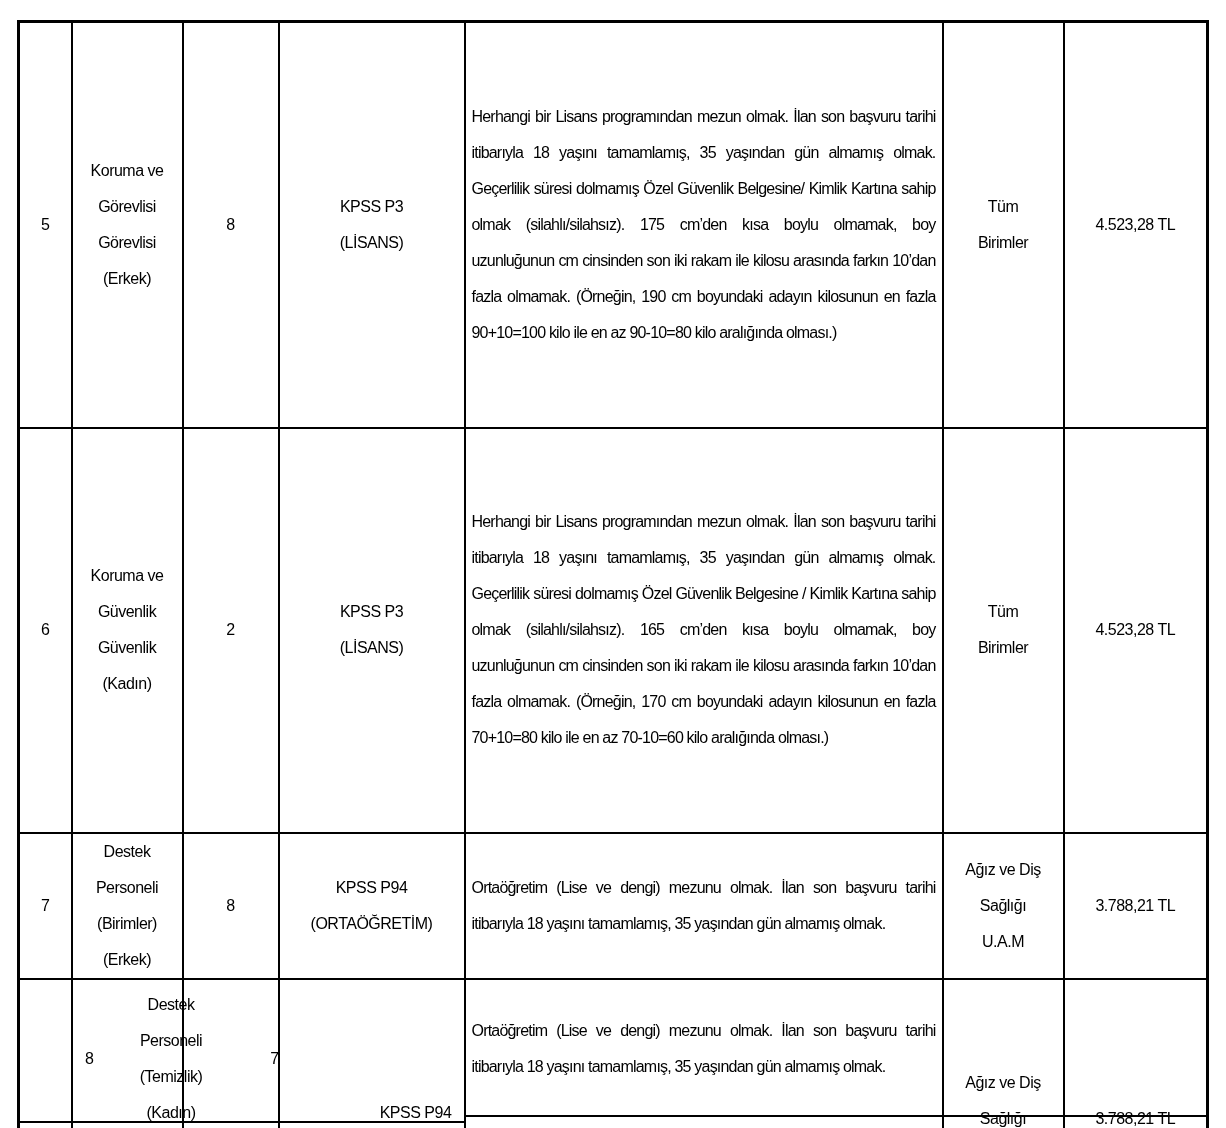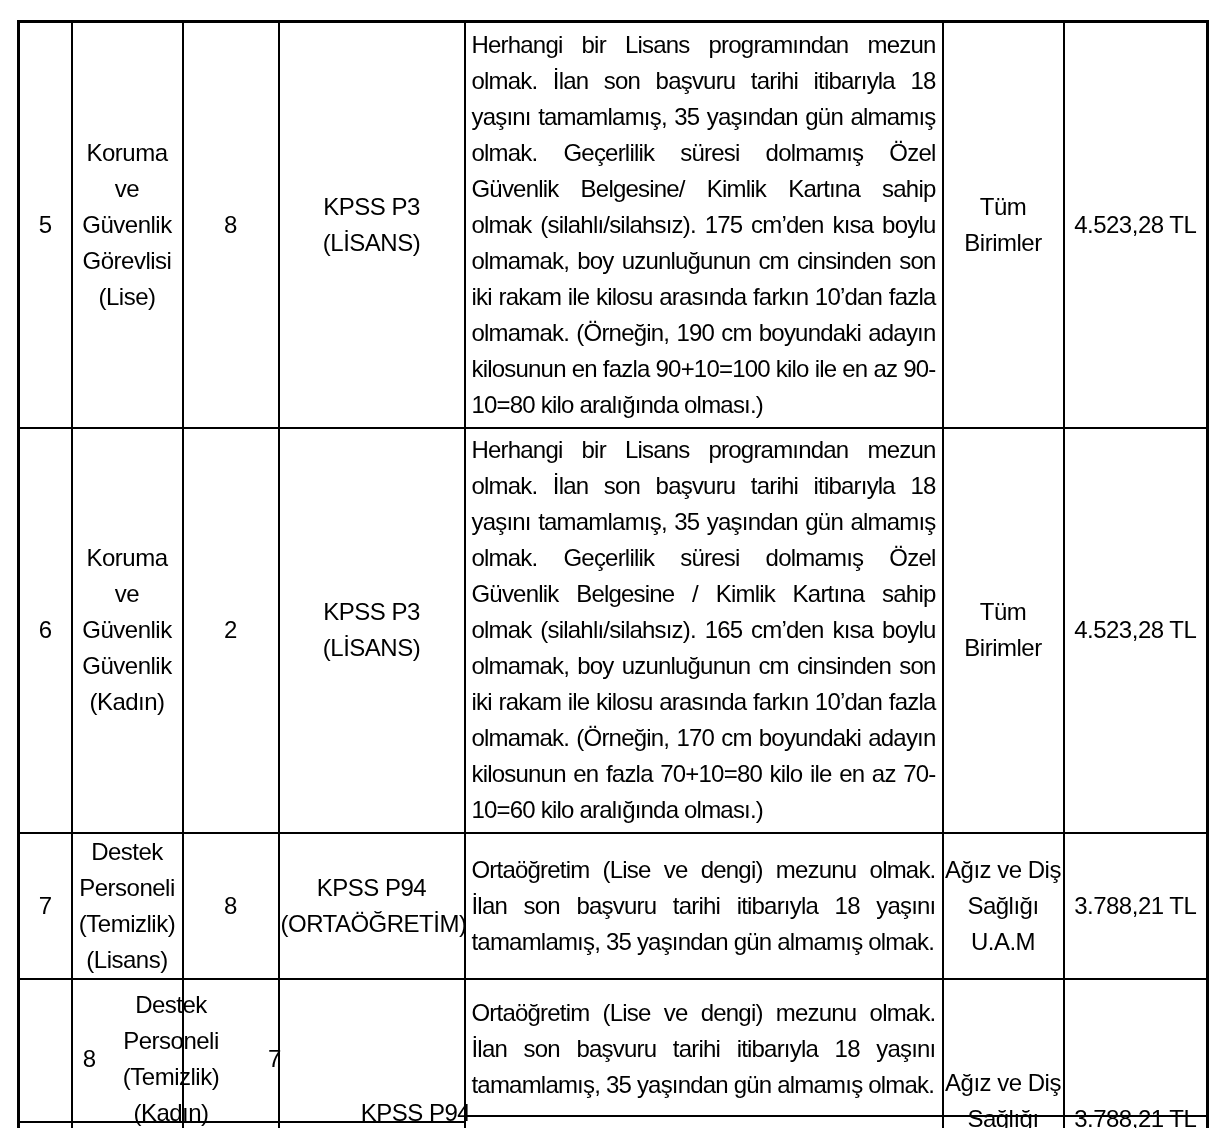--- a/index.html
+++ b/index.html
@@ -14,21 +14,21 @@
   }
   table.jobs {
     border-collapse: collapse;
     table-layout: fixed;
     width: 1189px;
     margin: 20px 0 0 17px;
     border: 3px solid #000;
   }
   td {
     border: 2px solid #000;
-    font-size: 24px;
+    font-size: 16px;
     line-height: 36px;
     letter-spacing: -0.5px;
     vertical-align: middle;
     text-align: center;
     padding: 0 1px;
     overflow: visible;
   }
   tr.r5 { height: 406px; }
   tr.r6 { height: 405px; }
   tr.r7 { height: 145px; }
@@ -70,21 +70,21 @@
         <col style="width:111px">
         <col style="width:96px">
       <col style="width:186px">
         <col style="width:478px">
         <col style="width:121px">
       <col style="width:144px">
     </colgroup>
     <tbody>
       <tr class="r5">
         <td class="c-no">5</td>
-        <td class="c-pos">Koruma ve Güvenlik Görevlisi (Lise)</td>
+        <td class="c-pos">Koruma ve Görevlisi Görevlisi (Erkek)</td>
         <td class="c-cnt">8</td>
         <td class="c-kpss">KPSS P3
 (LİSANS)</td>
         <td class="c-desc">Herhangi bir Lisans programından mezun olmak. İlan son başvuru tarihi itibarıyla 18 yaşını tamamlamış, 35 yaşından gün almamış olmak. Geçerlilik süresi dolmamış Özel Güvenlik Belgesine/ Kimlik Kartına sahip olmak (silahlı/silahsız). 175 cm’den kısa boylu olmamak, boy uzunluğunun cm cinsinden son iki rakam ile kilosu arasında farkın 10’dan fazla olmamak. (Örneğin, 190 cm boyundaki adayın kilosunun en fazla 90+10=100 kilo ile en az 90-10=80 kilo aralığında olması.)</td>
         <td class="c-unit">Tüm
 Birimler</td>
         <td class="c-sal">4.523,28 TL</td>
       </tr>
       <tr class="r6">
         <td class="c-no">6</td>
@@ -92,21 +92,21 @@
         <td class="c-cnt">2</td>
         <td class="c-kpss">KPSS P3
 (LİSANS)</td>
         <td class="c-desc">Herhangi bir Lisans programından mezun olmak. İlan son başvuru tarihi itibarıyla 18 yaşını tamamlamış, 35 yaşından gün almamış olmak. Geçerlilik süresi dolmamış Özel Güvenlik Belgesine / Kimlik Kartına sahip olmak (silahlı/silahsız). 165 cm’den kısa boylu olmamak, boy uzunluğunun cm cinsinden son iki rakam ile kilosu arasında farkın 10’dan fazla olmamak. (Örneğin, 170 cm boyundaki adayın kilosunun en fazla 70+10=80 kilo ile en az 70-10=60 kilo aralığında olması.)</td>
         <td class="c-unit">Tüm
 Birimler</td>
         <td class="c-sal">4.523,28 TL</td>
       </tr>
       <tr class="r7">
         <td class="c-no">7</td>
-        <td class="c-pos">Destek Personeli (Temizlik) (Lisans)</td>
+        <td class="c-pos">Destek Personeli (Birimler) (Erkek)</td>
         <td class="c-cnt">8</td>
         <td class="c-kpss">KPSS P94
 (ORTAÖĞRETİM)</td>
         <td class="c-desc">Ortaöğretim (Lise ve dengi) mezunu olmak. İlan son başvuru tarihi itibarıyla 18 yaşını tamamlamış, 35 yaşından gün almamış olmak.</td>
         <td class="c-unit">Ağız ve Diş
 Sağlığı
 U.A.M</td>
         <td class="c-sal">3.788,21 TL</td>
       </tr>
       <tr class="r8">

